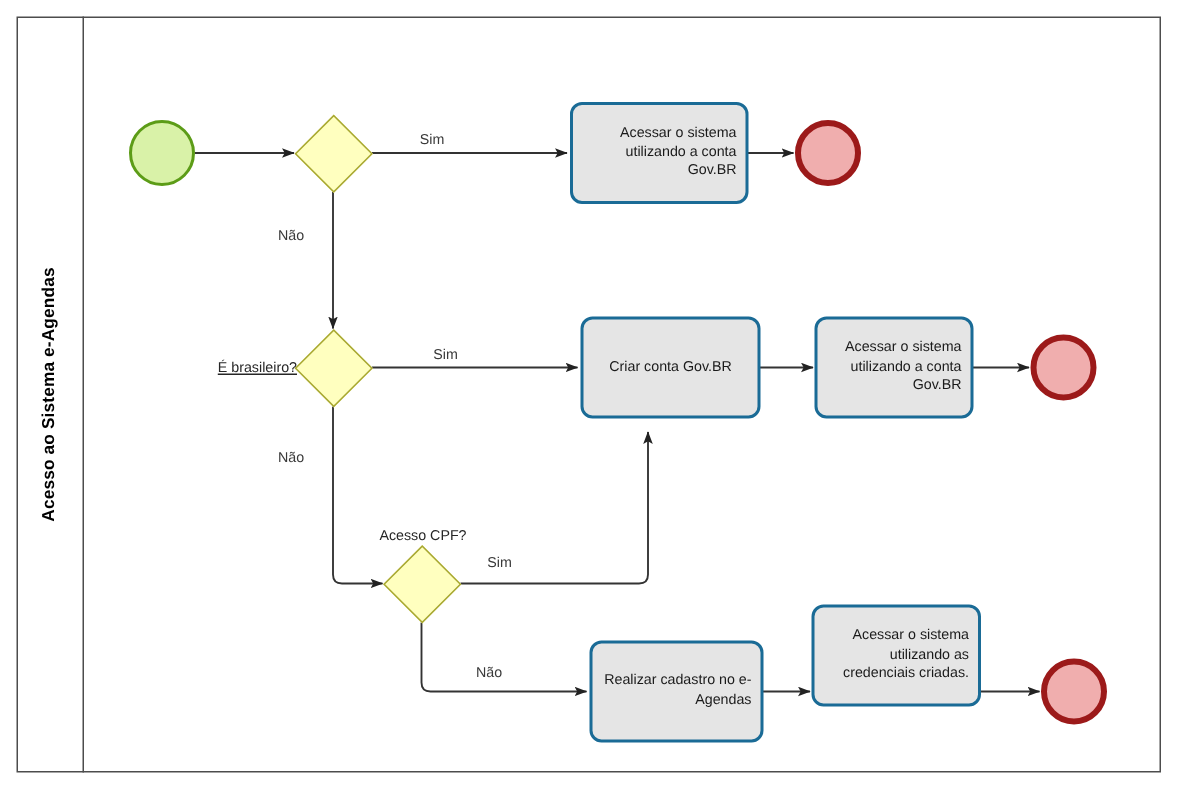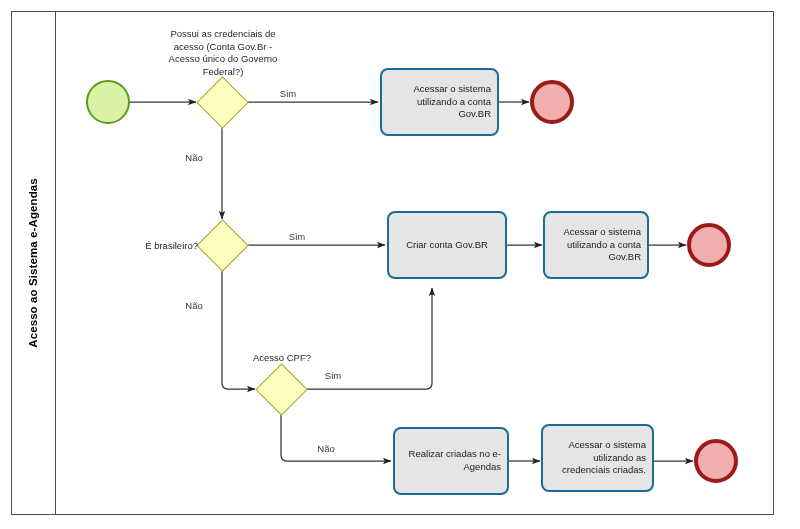--- a/index.html
+++ b/index.html
@@ -100,20 +100,21 @@
     color: #3a3a3a;
     line-height: 1.32;
     text-align: center;
     white-space: pre-line;
   }
   .lbl.dark {
     color: #262626;
   }
   .lbl.left {
     text-align: right;
+    text-decoration: underline;
   }
 </style>
 </head>
 <body>
 
 <div id="canvas">
 
   <div id="pool"></div>
   <div id="lane-header">
     <span id="lane-label">Acesso ao Sistema e-Agendas</span>
@@ -170,31 +171,27 @@
   <div class="node task" style="left:380px; top:68px; width:119px; height:68px;">Acessar o sistema
 utilizando a conta
 Gov.BR</div>
 
   <div class="node task" style="left:387px; top:211px; width:120px; height:68px;">Criar conta Gov.BR</div>
 
   <div class="node task" style="left:543px; top:211px; width:106px; height:68px;">Acessar o sistema
 utilizando a conta
 Gov.BR</div>
 
-  <div class="node task" style="left:393px; top:427px; width:116px; height:68px;">Realizar criadas no
+  <div class="node task" style="left:393px; top:427px; width:116px; height:68px;">Realizar cadastro no
 e-Agendas</div>
 
-  <div class="node task" style="left:541px; top:424px; width:113px; height:68px;">Acessar o sistema
+  <div class="node task" style="left:541px; top:403px; width:113px; height:68px;">Acessar o sistema
 utilizando as
 credenciais criadas.</div>
 
-  <div class="lbl dark" style="left:145px; top:28px; width:156px;">Possui as credenciais de
-acesso (Conta Gov.Br -
-Acesso único do Governo
-Federal?)</div>
 
   <div class="lbl dark left" style="left:104px; top:240px; width:94px;">É brasileiro?</div>
 
   <div class="lbl dark" style="left:243px; top:352px; width:78px;">Acesso CPF?</div>
 
   <div class="lbl" style="left:268px; top:88px; width:40px;">Sim</div>
 
   <div class="lbl" style="left:174px; top:152px; width:40px;">Não</div>
 
   <div class="lbl" style="left:277px; top:231px; width:40px;">Sim</div>

